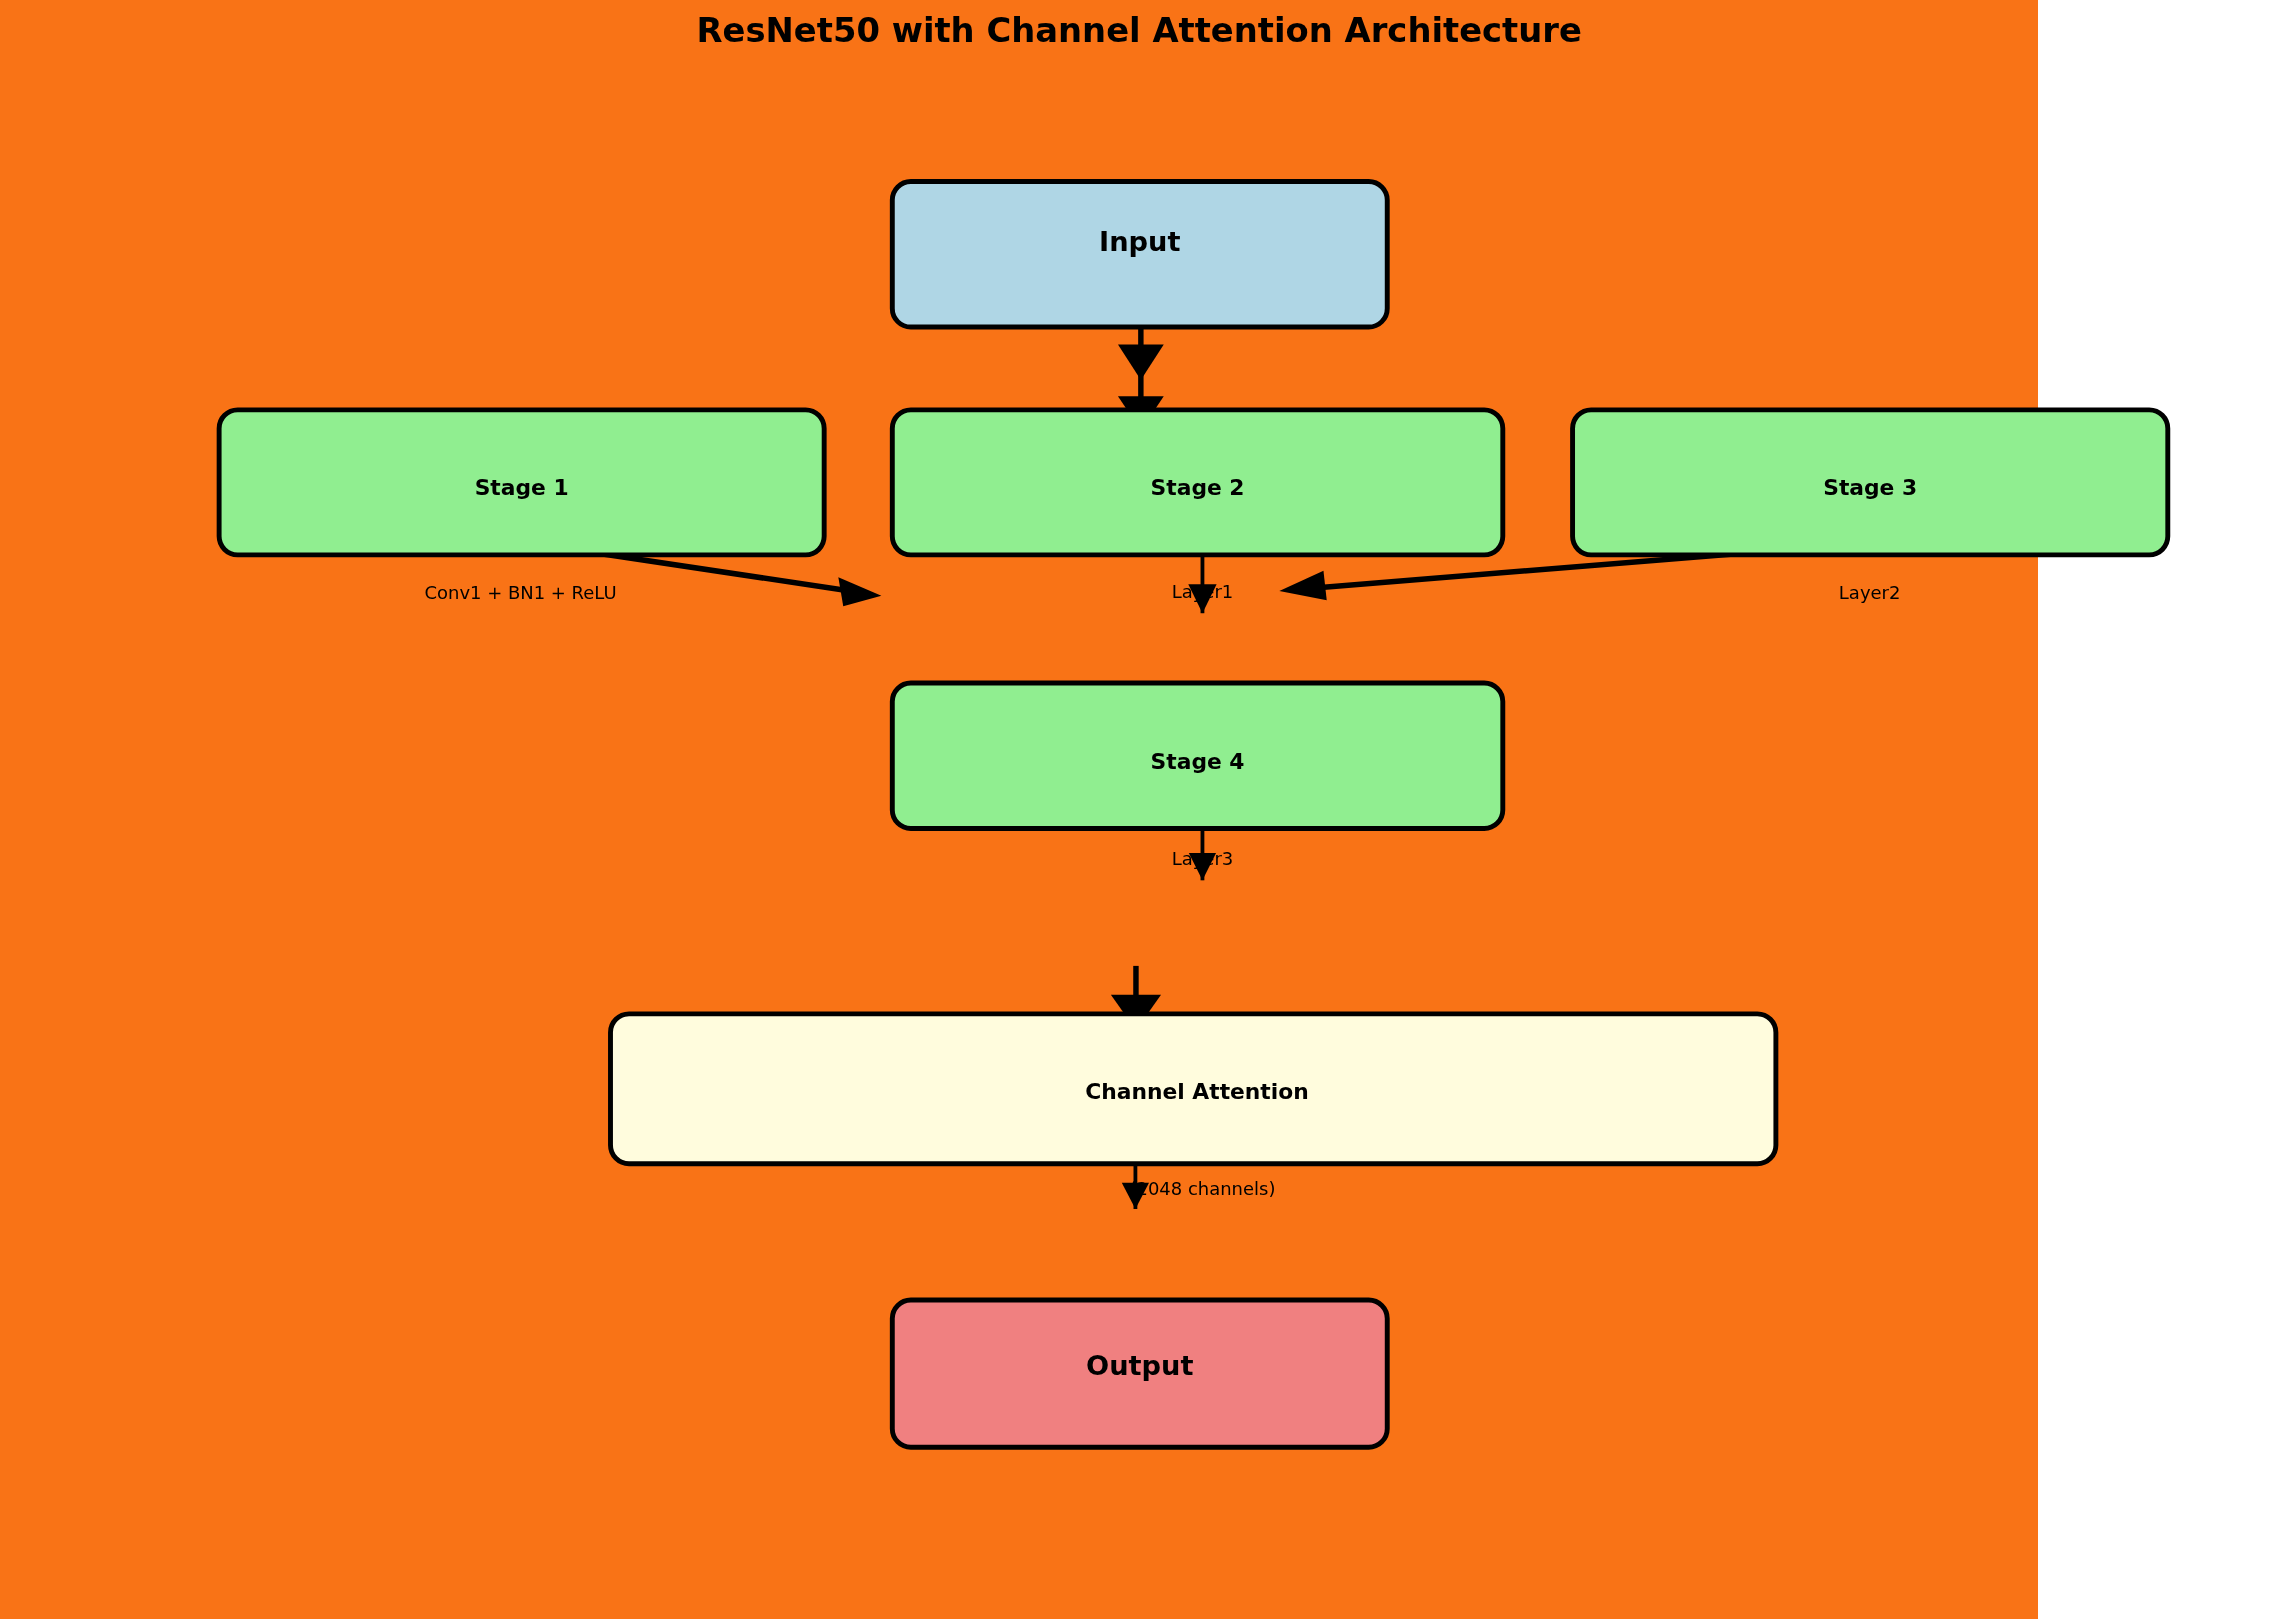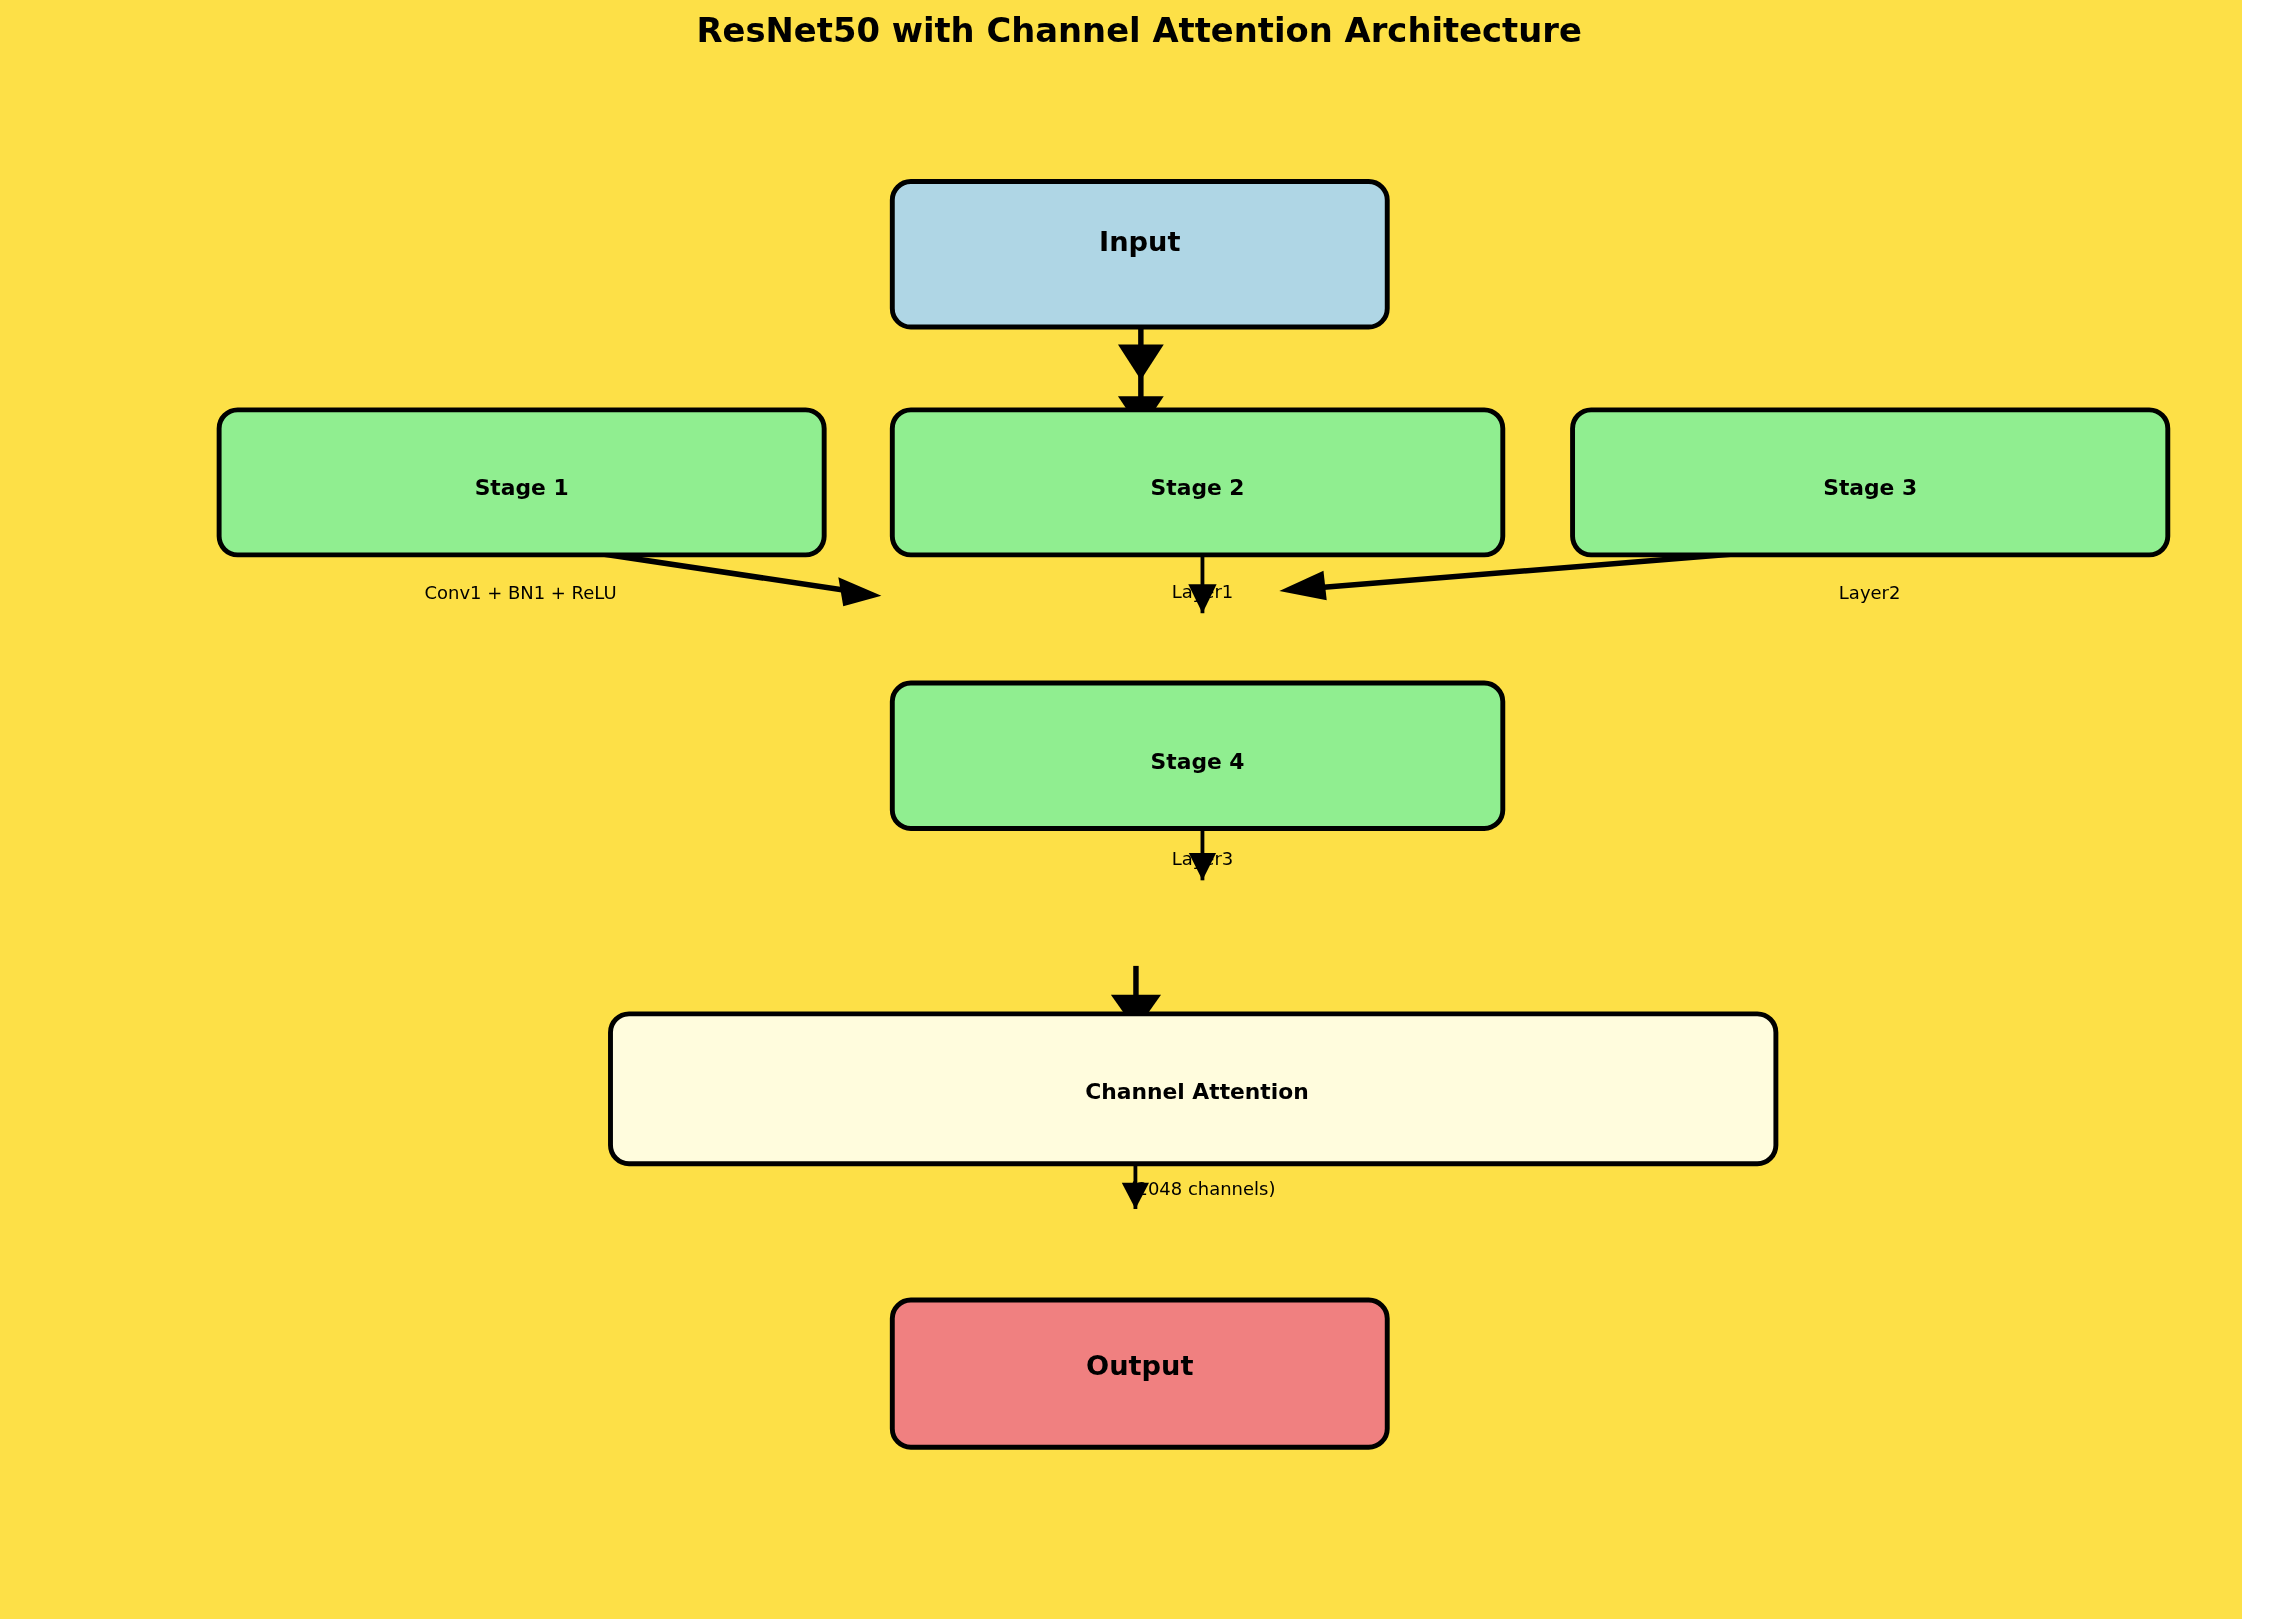--- a/index.html
+++ b/index.html
@@ -8,23 +8,23 @@
     background: #ffffff;
   }
   body {
     width: 2273px;
     height: 1620px;
     font-family: "DejaVu Sans", sans-serif;
     overflow: hidden;
   }
   #diagram-root {
     position: relative;
-    width: 2242px;
+    width: 2038px;
     height: 1620px;
-    background: #fde047;
+    background: #f97316;
   }
   svg#diagram-svg {
     position: absolute;
     top: 0;
     left: 0;
     width: 2273px;
     height: 1620px;
     display: block;
   }
   .diagram-title {

